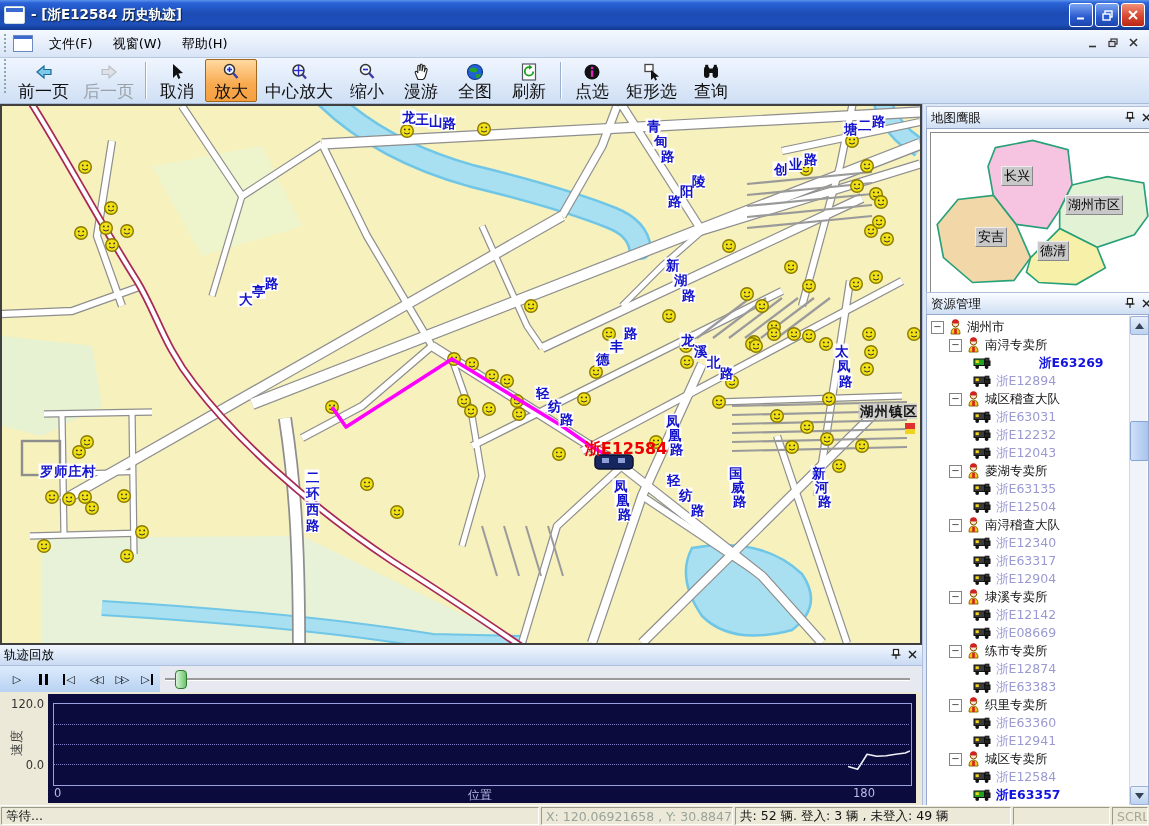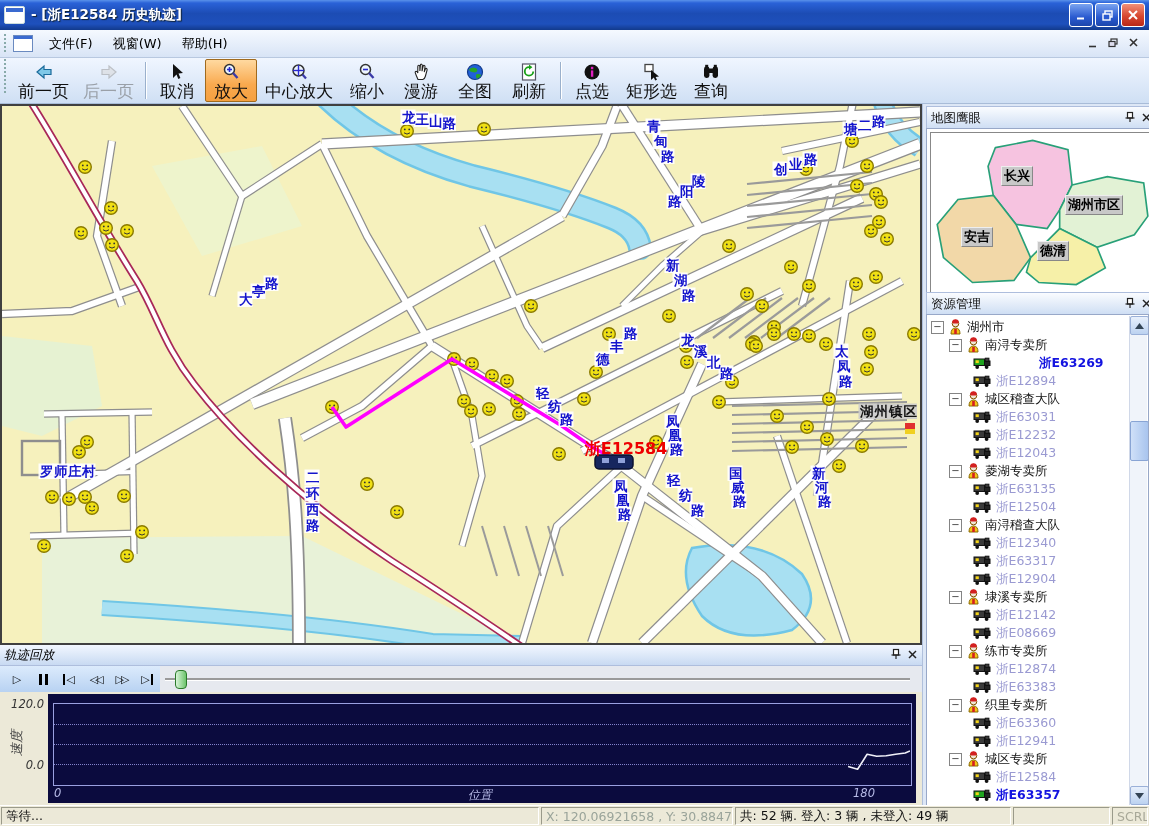--- a/index.html
+++ b/index.html
@@ -53,41 +53,41 @@
 
   
   #right-dock{left:922px;top:104px;width:227px;height:701px;background:#dde7f6;border-left:1px solid #b0c0dc;}
   .panel-title{position:absolute;left:3px;width:221px;height:22px;
     background:linear-gradient(180deg,#fafcff,#cdddf3);
     border:1px solid #aebedd;display:flex;align-items:center;padding:0 4px;font-size:12.5px;color:#111;}
   .panel-title .pt-sp{margin-left:auto;display:flex;gap:6px;align-items:center;}
   .eagle-body{position:absolute;left:3px;top:24px;width:221px;height:160px;background:#fff;border:1px solid #98a8c8;padding:3px;}
   #eagle-svg{width:100%;height:100%;display:block;border:1px solid #888;}
   .region-chip{position:absolute;background:#c8c8c8;border:1px solid #888;
-    border-top-color:#eee;border-left-color:#eee;padding:0 2px;font-weight:bold;font-size:13px;color:#000;white-space:nowrap;}
+    border-top-color:#eee;border-left-color:#eee;padding:0 2px;font-weight:normal;font-size:13px;color:#000;white-space:nowrap;}
 
   #tree-wrap{position:absolute;left:3px;top:210px;width:221px;height:491px;background:#fff;border:1px solid #98a8c8;overflow:hidden;}
   #tree{position:absolute;left:0;top:0;width:203px;padding:3px 0 0 2px;}
   .trow{height:18px;display:flex;align-items:center;white-space:nowrap;font-size:12.5px;}
   .ebox{width:11px;height:11px;border:1px solid #848484;background:#fff;color:#333;font-size:10px;
     line-height:9px;text-align:center;margin-right:4px;flex:0 0 auto;}
   .ticon2{margin-right:4px;display:flex;}
   .plate-off{color:#9a9ad2;}
   .plate-on{color:#1414e0;font-weight:bold;}
   .gname{color:#111;}
   
   #tree-sb{position:absolute;right:1px;top:1px;width:17px;height:489px;background:#f0f4fa;border-left:1px solid #d0d8e8;}
   .sb-btn{position:absolute;left:0;width:17px;height:17px;background:linear-gradient(180deg,#e8f0fc,#bcd2f0);
     border:1px solid #9ab0d8;border-radius:2px;display:flex;align-items:center;justify-content:center;
     font-size:8px;color:#234;}
   #sb-thumb{position:absolute;left:0;top:105px;width:17px;height:38px;
     background:linear-gradient(90deg,#cfe0f8,#a8c4ee);border:1px solid #88a4d4;border-radius:2px;}
 
   
-  #bottom-dock{left:0;top:645px;width:922px;height:160px;background:#ece9d8;font-style:italic;}
+  #bottom-dock{left:0;top:645px;width:922px;height:160px;background:#ece9d8;}
   #pb-title{position:absolute;left:0;top:0;width:922px;height:21px;
     background:linear-gradient(180deg,#f2f7ff,#c8daf2);border-bottom:1px solid #aebedd;
     display:flex;align-items:center;padding:0 4px;font-size:12.5px;box-sizing:border-box;}
   #pb-title .pt-sp{margin-left:auto;display:flex;gap:6px;align-items:center;}
   #pb-controls{position:absolute;left:0;top:21px;width:922px;height:26px;background:#e6e9ef;}
   #pb-btnstrip{position:absolute;left:0;top:0;width:160px;height:26px;background:linear-gradient(180deg,#dcebfc,#b8d2f2);display:flex;align-items:center;padding-left:4px;box-sizing:border-box;}
   .pb-btn{width:24px;height:21px;display:flex;align-items:center;justify-content:center;
     font-size:11px;color:#000;border:1px solid transparent;border-radius:2px;}
   .pausebars{display:inline-flex;gap:3px;}
   .pausebars i{width:3px;height:11px;background:#000;}
@@ -1057,21 +1057,21 @@
   <div class="eagle-body">
     <svg id="eagle-svg" viewBox="0 0 213 150">
       <rect x="0" y="0" width="213" height="150" fill="#ffffff"></rect>
       <path d="M62,12 L98,5 L132,14 L136,48 L124,72 L112,90 L82,86 L60,58 L55,30 Z" fill="#f6c3e0" stroke="#28a078" stroke-width="1.6"></path>
       <path d="M136,48 L170,40 L205,46 L209,78 L196,96 L160,108 L124,90 L124,72 Z" fill="#e2f2d5" stroke="#28a078" stroke-width="1.6"></path>
       <path d="M60,58 L82,86 L96,118 L80,140 L40,142 L12,118 L6,86 L26,62 Z" fill="#f2d8a8" stroke="#28a078" stroke-width="1.6"></path>
       <path d="M96,118 L124,90 L160,108 L168,128 L140,144 L104,142 L92,132 Z" fill="#f6f0a8" stroke="#28a078" stroke-width="1.6"></path>
     </svg>
     <div class="region-chip" style="left:74px;top:37px;">长兴</div>
     <div class="region-chip" style="left:138px;top:66px;">湖州市区</div>
-    <div class="region-chip" style="left:34px;top:98px;">安吉</div>
+    <div class="region-chip" style="left:48px;top:98px;">安吉</div>
     <div class="region-chip" style="left:110px;top:112px;">德清</div>
   </div>
 
   <div class="panel-title" style="top:188px;">
     <span>资源管理</span>
     <span class="pt-sp">
       <span><svg width="12" height="12">
             <g stroke="#222" fill="#fff" stroke-width="1.2">
               <rect x="3.5" y="1.5" width="5" height="5.5"></rect>
               <line x1="1.5" y1="7" x2="10.5" y2="7"></line>

